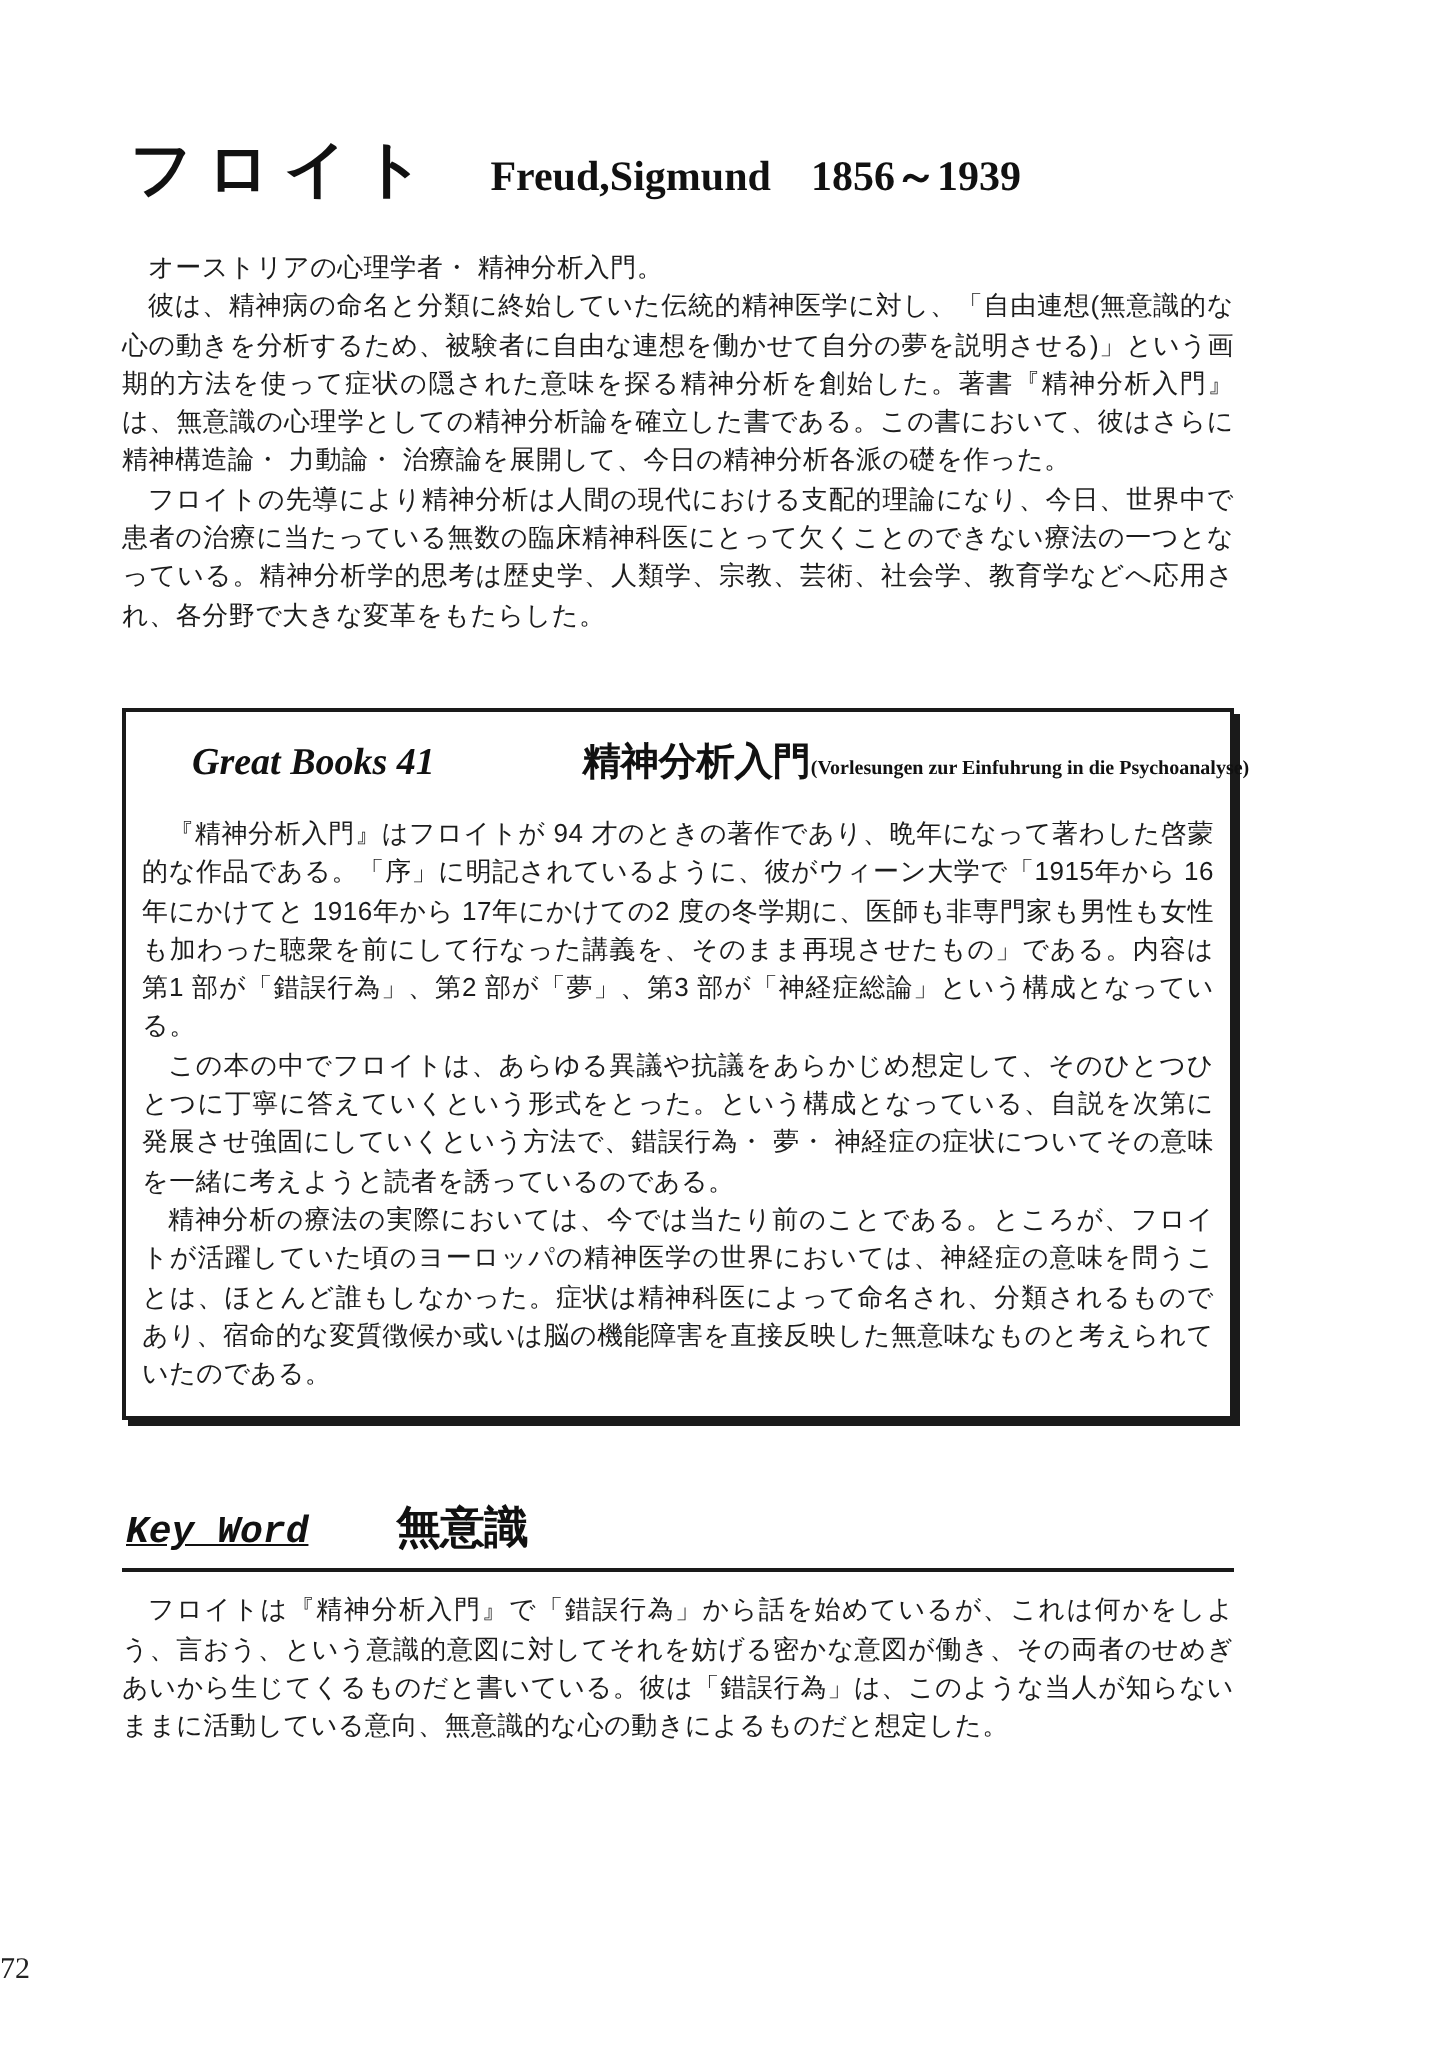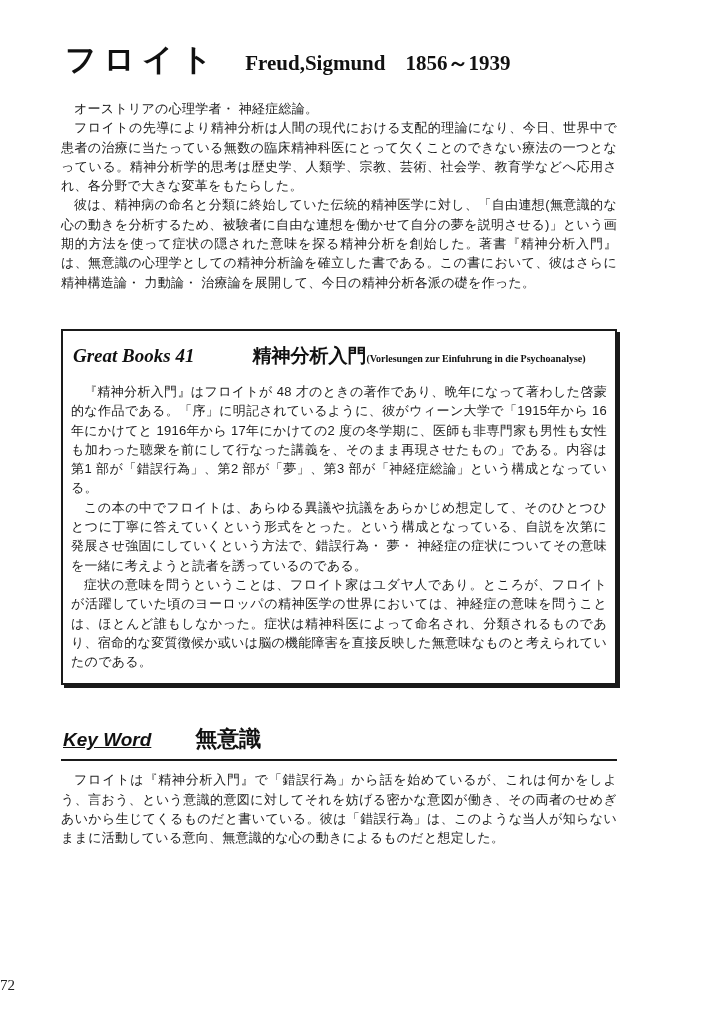--- a/index.html
+++ b/index.html
@@ -12,21 +12,21 @@
     height: 1024px;
     position: relative;
     color: #1c1c1c;
     font-family: "Liberation Sans", sans-serif;
     -webkit-font-smoothing: antialiased;
   }
   .page {
     box-sizing: border-box;
     width: 676px;
     height: 1024px;
-    padding: 39px 59px 0 61px;
+    padding: 64px 59px 0 61px;
     position: relative;
     overflow: hidden;
   }
   
   .doc-header {
     white-space: nowrap;
     margin: 0 0 18px 4px;
   }
   .title-ja {
     font-size: 31px;
@@ -68,45 +68,46 @@
   .gb-header {
     margin: 3px 0 13px 2px;
     white-space: nowrap;
   }
   .gb-label {
     font-family: "Liberation Serif", serif;
     font-style: italic;
     font-weight: bold;
     font-size: 19px;
     color: #111;
+    margin-left: 23px;
   }
   .gb-title {
     font-size: 19px;
     font-weight: bold;
-    margin-left: 58px;
+    margin-left: 74px;
     color: #111;
   }
   .gb-subtitle {
     font-family: "Liberation Serif", serif;
     font-weight: bold;
     font-size: 10px;
     color: #111;
   }
   
   .keyword-section {
     margin-top: 39px;
   }
   .kw-header {
     border-bottom: 2px solid #1a1a1a;
     padding: 0 0 5px 2px;
     margin-bottom: 9px;
     white-space: nowrap;
   }
   .kw-label {
-    font-family: Liberation Sans, sans-serif;
+    font-family: Liberation Mono, monospace;
     font-style: italic;
     font-weight: bold;
     font-size: 19px;
     text-decoration: underline;
     color: #111;
   }
   .kw-term {
     font-size: 22px;
     font-weight: bold;
     margin-left: 44px;
@@ -128,32 +129,32 @@
 </head>
 <body>
 
 <div class="page">
 
   <div class="doc-header">
     <span class="title-ja">フロイト</span><span class="title-en">Freud,Sigmund</span><span class="title-years">1856～1939</span>
   </div>
 
   <section class="bodytext">
-    <p>オーストリアの心理学者・ 神経症総論。</p>
+    <p>オーストリアの心理学者・ 精神分析入門。</p>
+    <p>彼は、精神病の命名と分類に終始していた伝統的精神医学に対し、「自由連想(無意識的な心の動きを分析するため、被験者に自由な連想を働かせて自分の夢を説明させる)」という画期的方法を使って症状の隠された意味を探る精神分析を創始した。著書『精神分析入門』は、無意識の心理学としての精神分析論を確立した書である。この書において、彼はさらに精神構造論・ 力動論・ 治療論を展開して、今日の精神分析各派の礎を作った。</p>
     <p>フロイトの先導により精神分析は人間の現代における支配的理論になり、今日、世界中で患者の治療に当たっている無数の臨床精神科医にとって欠くことのできない療法の一つとなっている。精神分析学的思考は歴史学、人類学、宗教、芸術、社会学、教育学などへ応用され、各分野で大きな変革をもたらした。</p>
-    <p>彼は、精神病の命名と分類に終始していた伝統的精神医学に対し、「自由連想(無意識的な心の動きを分析するため、被験者に自由な連想を働かせて自分の夢を説明させる)」という画期的方法を使って症状の隠された意味を探る精神分析を創始した。著書『精神分析入門』は、無意識の心理学としての精神分析論を確立した書である。この書において、彼はさらに精神構造論・ 力動論・ 治療論を展開して、今日の精神分析各派の礎を作った。</p>
   </section>
 
   <section class="great-books-box bodytext">
     <div class="gb-header">
       <span class="gb-label">Great Books 41</span><span class="gb-title">精神分析入門</span><span class="gb-subtitle">(Vorlesungen zur Einfuhrung in die Psychoanalyse)</span>
     </div>
-    <p>『精神分析入門』はフロイトが 48 才のときの著作であり、晩年になって著わした啓蒙的な作品である。「序」に明記されているように、彼がウィーン大学で「1915年から 16年にかけてと 1916年から 17年にかけての2 度の冬学期に、医師も非専門家も男性も女性も加わった聴衆を前にして行なった講義を、そのまま再現させたもの」である。内容は第1 部が「錯誤行為」、第2 部が「夢」、第3 部が「神経症総論」という構成となっている。</p>
+    <p>『精神分析入門』はフロイトが 94 才のときの著作であり、晩年になって著わした啓蒙的な作品である。「序」に明記されているように、彼がウィーン大学で「1915年から 16年にかけてと 1916年から 17年にかけての2 度の冬学期に、医師も非専門家も男性も女性も加わった聴衆を前にして行なった講義を、そのまま再現させたもの」である。内容は第1 部が「錯誤行為」、第2 部が「夢」、第3 部が「神経症総論」という構成となっている。</p>
     <p>この本の中でフロイトは、あらゆる異議や抗議をあらかじめ想定して、そのひとつひとつに丁寧に答えていくという形式をとった。という構成となっている、自説を次第に発展させ強固にしていくという方法で、錯誤行為・ 夢・ 神経症の症状についてその意味を一緒に考えようと読者を誘っているのである。</p>
-    <p>症状の意味を問うということは、フロイト家はユダヤ人であり。ところが、フロイトが活躍していた頃のヨーロッパの精神医学の世界においては、神経症の意味を問うことは、ほとんど誰もしなかった。症状は精神科医によって命名され、分類されるものであり、宿命的な変質徴候か或いは脳の機能障害を直接反映した無意味なものと考えられていたのである。</p>
+    <p>精神分析の療法の実際においては、今では当たり前のことである。ところが、フロイトが活躍していた頃のヨーロッパの精神医学の世界においては、神経症の意味を問うことは、ほとんど誰もしなかった。症状は精神科医によって命名され、分類されるものであり、宿命的な変質徴候か或いは脳の機能障害を直接反映した無意味なものと考えられていたのである。</p>
   </section>
 
   <section class="keyword-section bodytext">
     <div class="kw-header">
       <span class="kw-label">Key Word</span><span class="kw-term">無意識</span>
     </div>
     <p>フロイトは『精神分析入門』で「錯誤行為」から話を始めているが、これは何かをしよう、言おう、という意識的意図に対してそれを妨げる密かな意図が働き、その両者のせめぎあいから生じてくるものだと書いている。彼は「錯誤行為」は、このような当人が知らないままに活動している意向、無意識的な心の動きによるものだと想定した。</p>
 
   </section>
 

